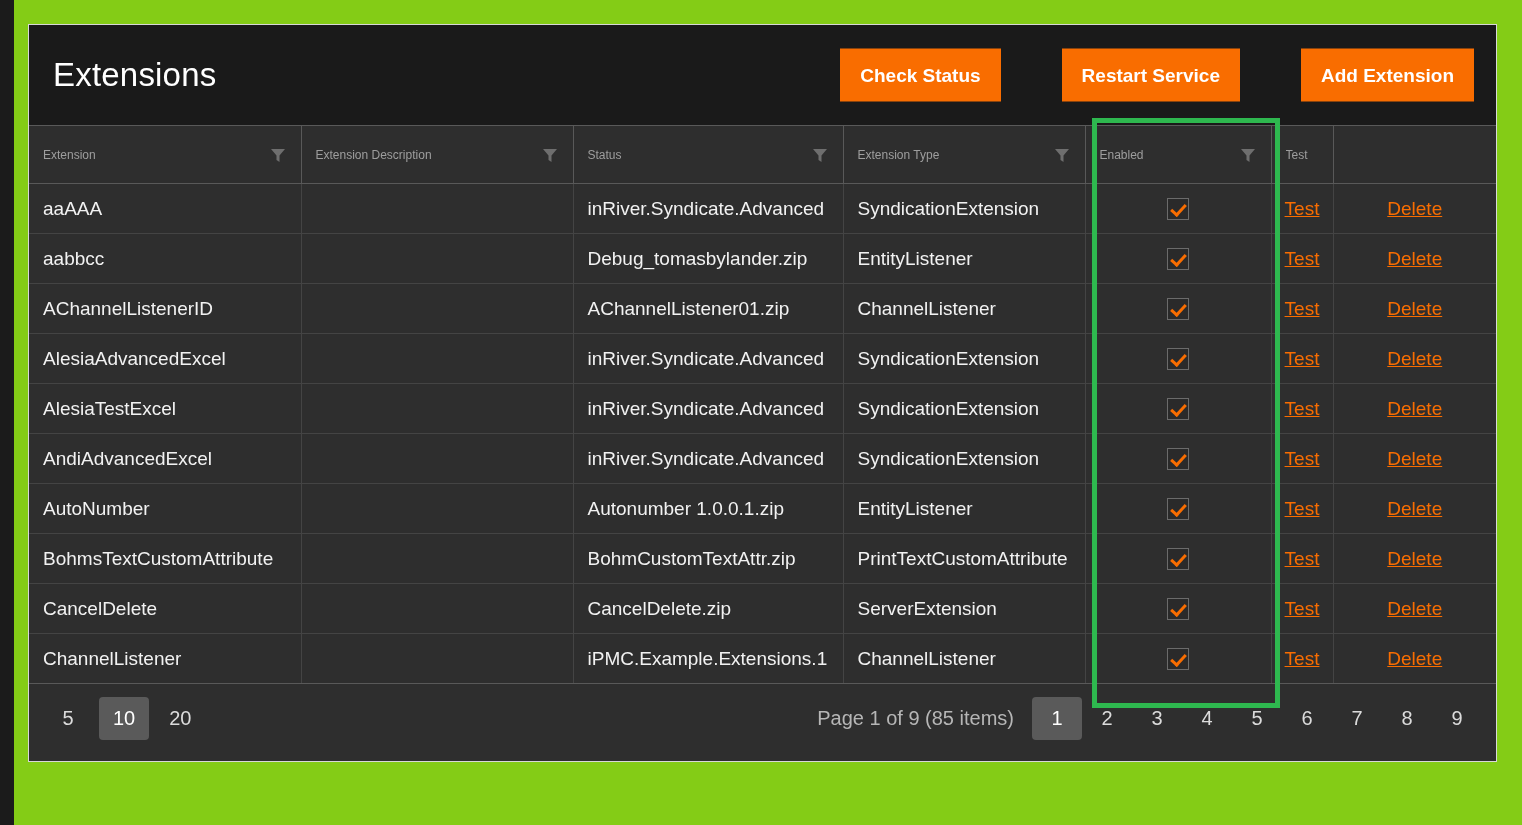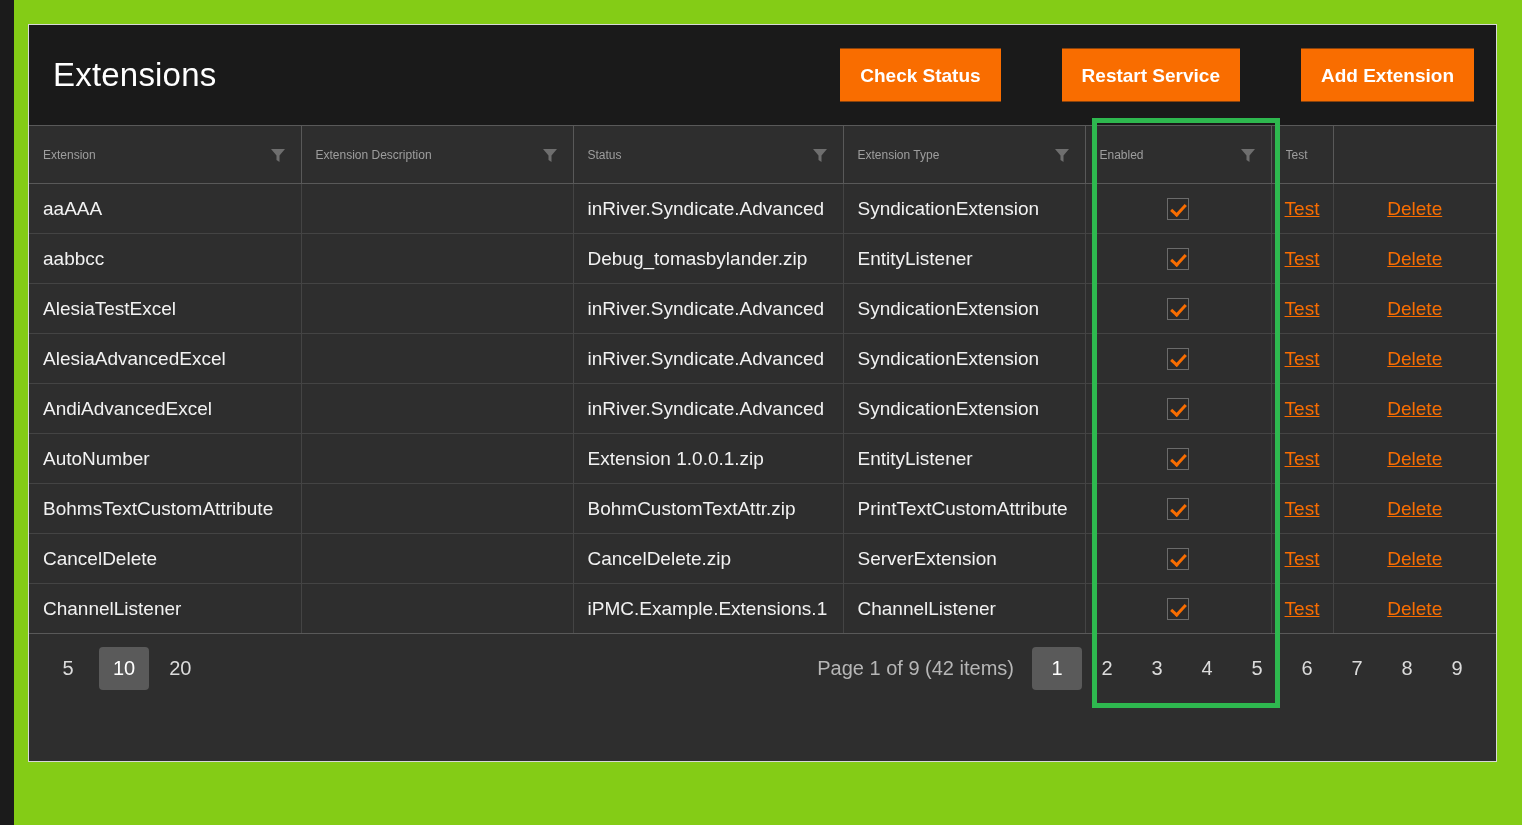--- a/index.html
+++ b/index.html
@@ -341,50 +341,59 @@
           <tr>
             <td>aabbcc</td>
             <td></td>
             <td>Debug_tomasbylander.zip</td>
             <td>EntityListener</td>
             <td class="cell-center"><span class="cbox"></span></td>
             <td class="cell-center"><span class="link">Test</span></td>
             <td class="cell-center"><span class="link">Delete</span></td>
           </tr>
           <tr>
-            <td>AlesiaTestExcel</td>
+            <td>AChannelListenerID</td>
+            <td></td>
+            <td>AChannelListener01.zip</td>
+            <td>ChannelListener</td>
+            <td class="cell-center"><span class="cbox"></span></td>
+            <td class="cell-center"><span class="link">Test</span></td>
+            <td class="cell-center"><span class="link">Delete</span></td>
+          </tr>
+          <tr>
+            <td>AlesiaAdvancedExcel</td>
             <td></td>
             <td>inRiver.Syndicate.Advanced</td>
             <td>SyndicationExtension</td>
             <td class="cell-center"><span class="cbox"></span></td>
             <td class="cell-center"><span class="link">Test</span></td>
             <td class="cell-center"><span class="link">Delete</span></td>
           </tr>
           <tr>
-            <td>AlesiaAdvancedExcel</td>
+            <td>AlesiaTestExcel</td>
             <td></td>
             <td>inRiver.Syndicate.Advanced</td>
             <td>SyndicationExtension</td>
             <td class="cell-center"><span class="cbox"></span></td>
             <td class="cell-center"><span class="link">Test</span></td>
             <td class="cell-center"><span class="link">Delete</span></td>
           </tr>
           <tr>
             <td>AndiAdvancedExcel</td>
             <td></td>
             <td>inRiver.Syndicate.Advanced</td>
             <td>SyndicationExtension</td>
             <td class="cell-center"><span class="cbox"></span></td>
             <td class="cell-center"><span class="link">Test</span></td>
             <td class="cell-center"><span class="link">Delete</span></td>
           </tr>
           <tr>
             <td>AutoNumber</td>
             <td></td>
-            <td>Extension 1.0.0.1.zip</td>
+            <td>Autonumber 1.0.0.1.zip</td>
             <td>EntityListener</td>
             <td class="cell-center"><span class="cbox"></span></td>
             <td class="cell-center"><span class="link">Test</span></td>
             <td class="cell-center"><span class="link">Delete</span></td>
           </tr>
           <tr>
             <td>BohmsTextCustomAttribute</td>
             <td></td>
             <td>BohmCustomTextAttr.zip</td>
             <td>PrintTextCustomAttribute</td>
@@ -413,21 +422,21 @@
         </tbody>
     </table>
 
     <div class="pager">
       <div class="pager-sizes" id="pager-sizes">
           <span class="psize">5</span>
           <span class="psize active">10</span>
           <span class="psize">20</span>
         </div>
       <div class="pager-right">
-        <span class="pager-info">Page 1 of 9 (42 items)</span>
+        <span class="pager-info">Page 1 of 9 (85 items)</span>
         <span id="pager-nums" style="display:flex;align-items:center;">
             <span class="pnum active">1</span>
             <span class="pnum">2</span>
             <span class="pnum">3</span>
             <span class="pnum">4</span>
             <span class="pnum">5</span>
             <span class="pnum">6</span>
             <span class="pnum">7</span>
             <span class="pnum">8</span>
             <span class="pnum">9</span>

